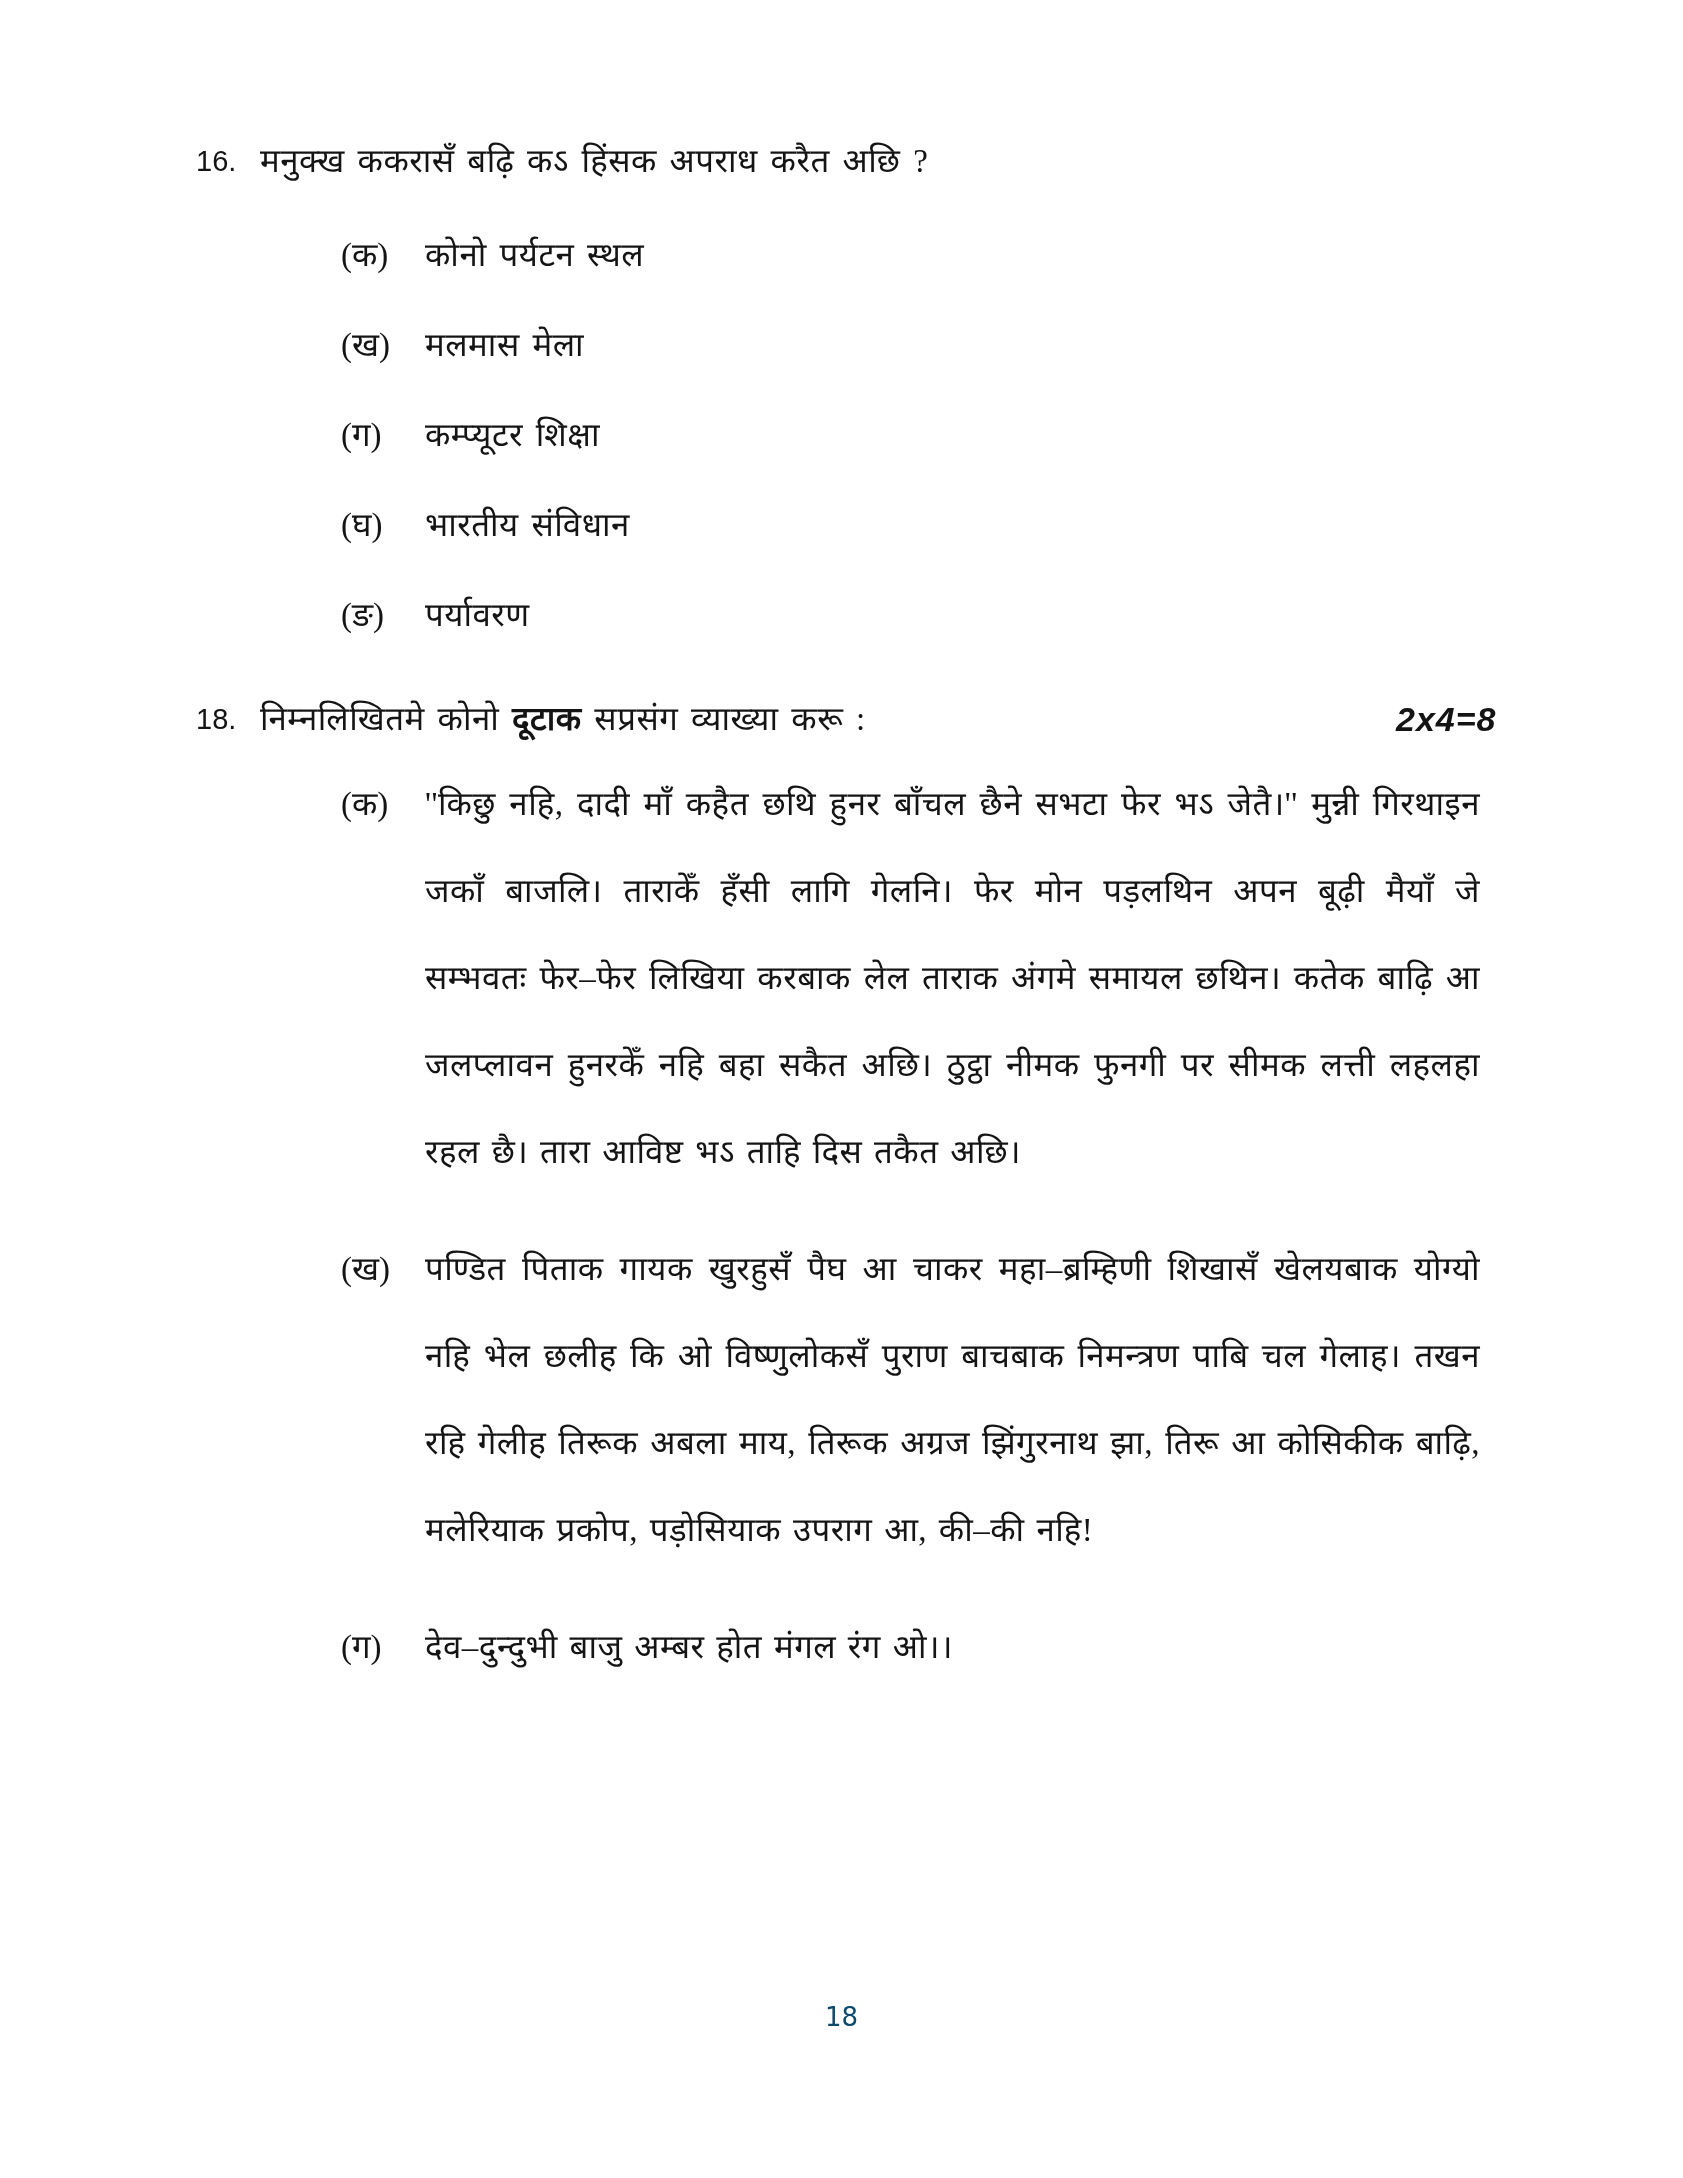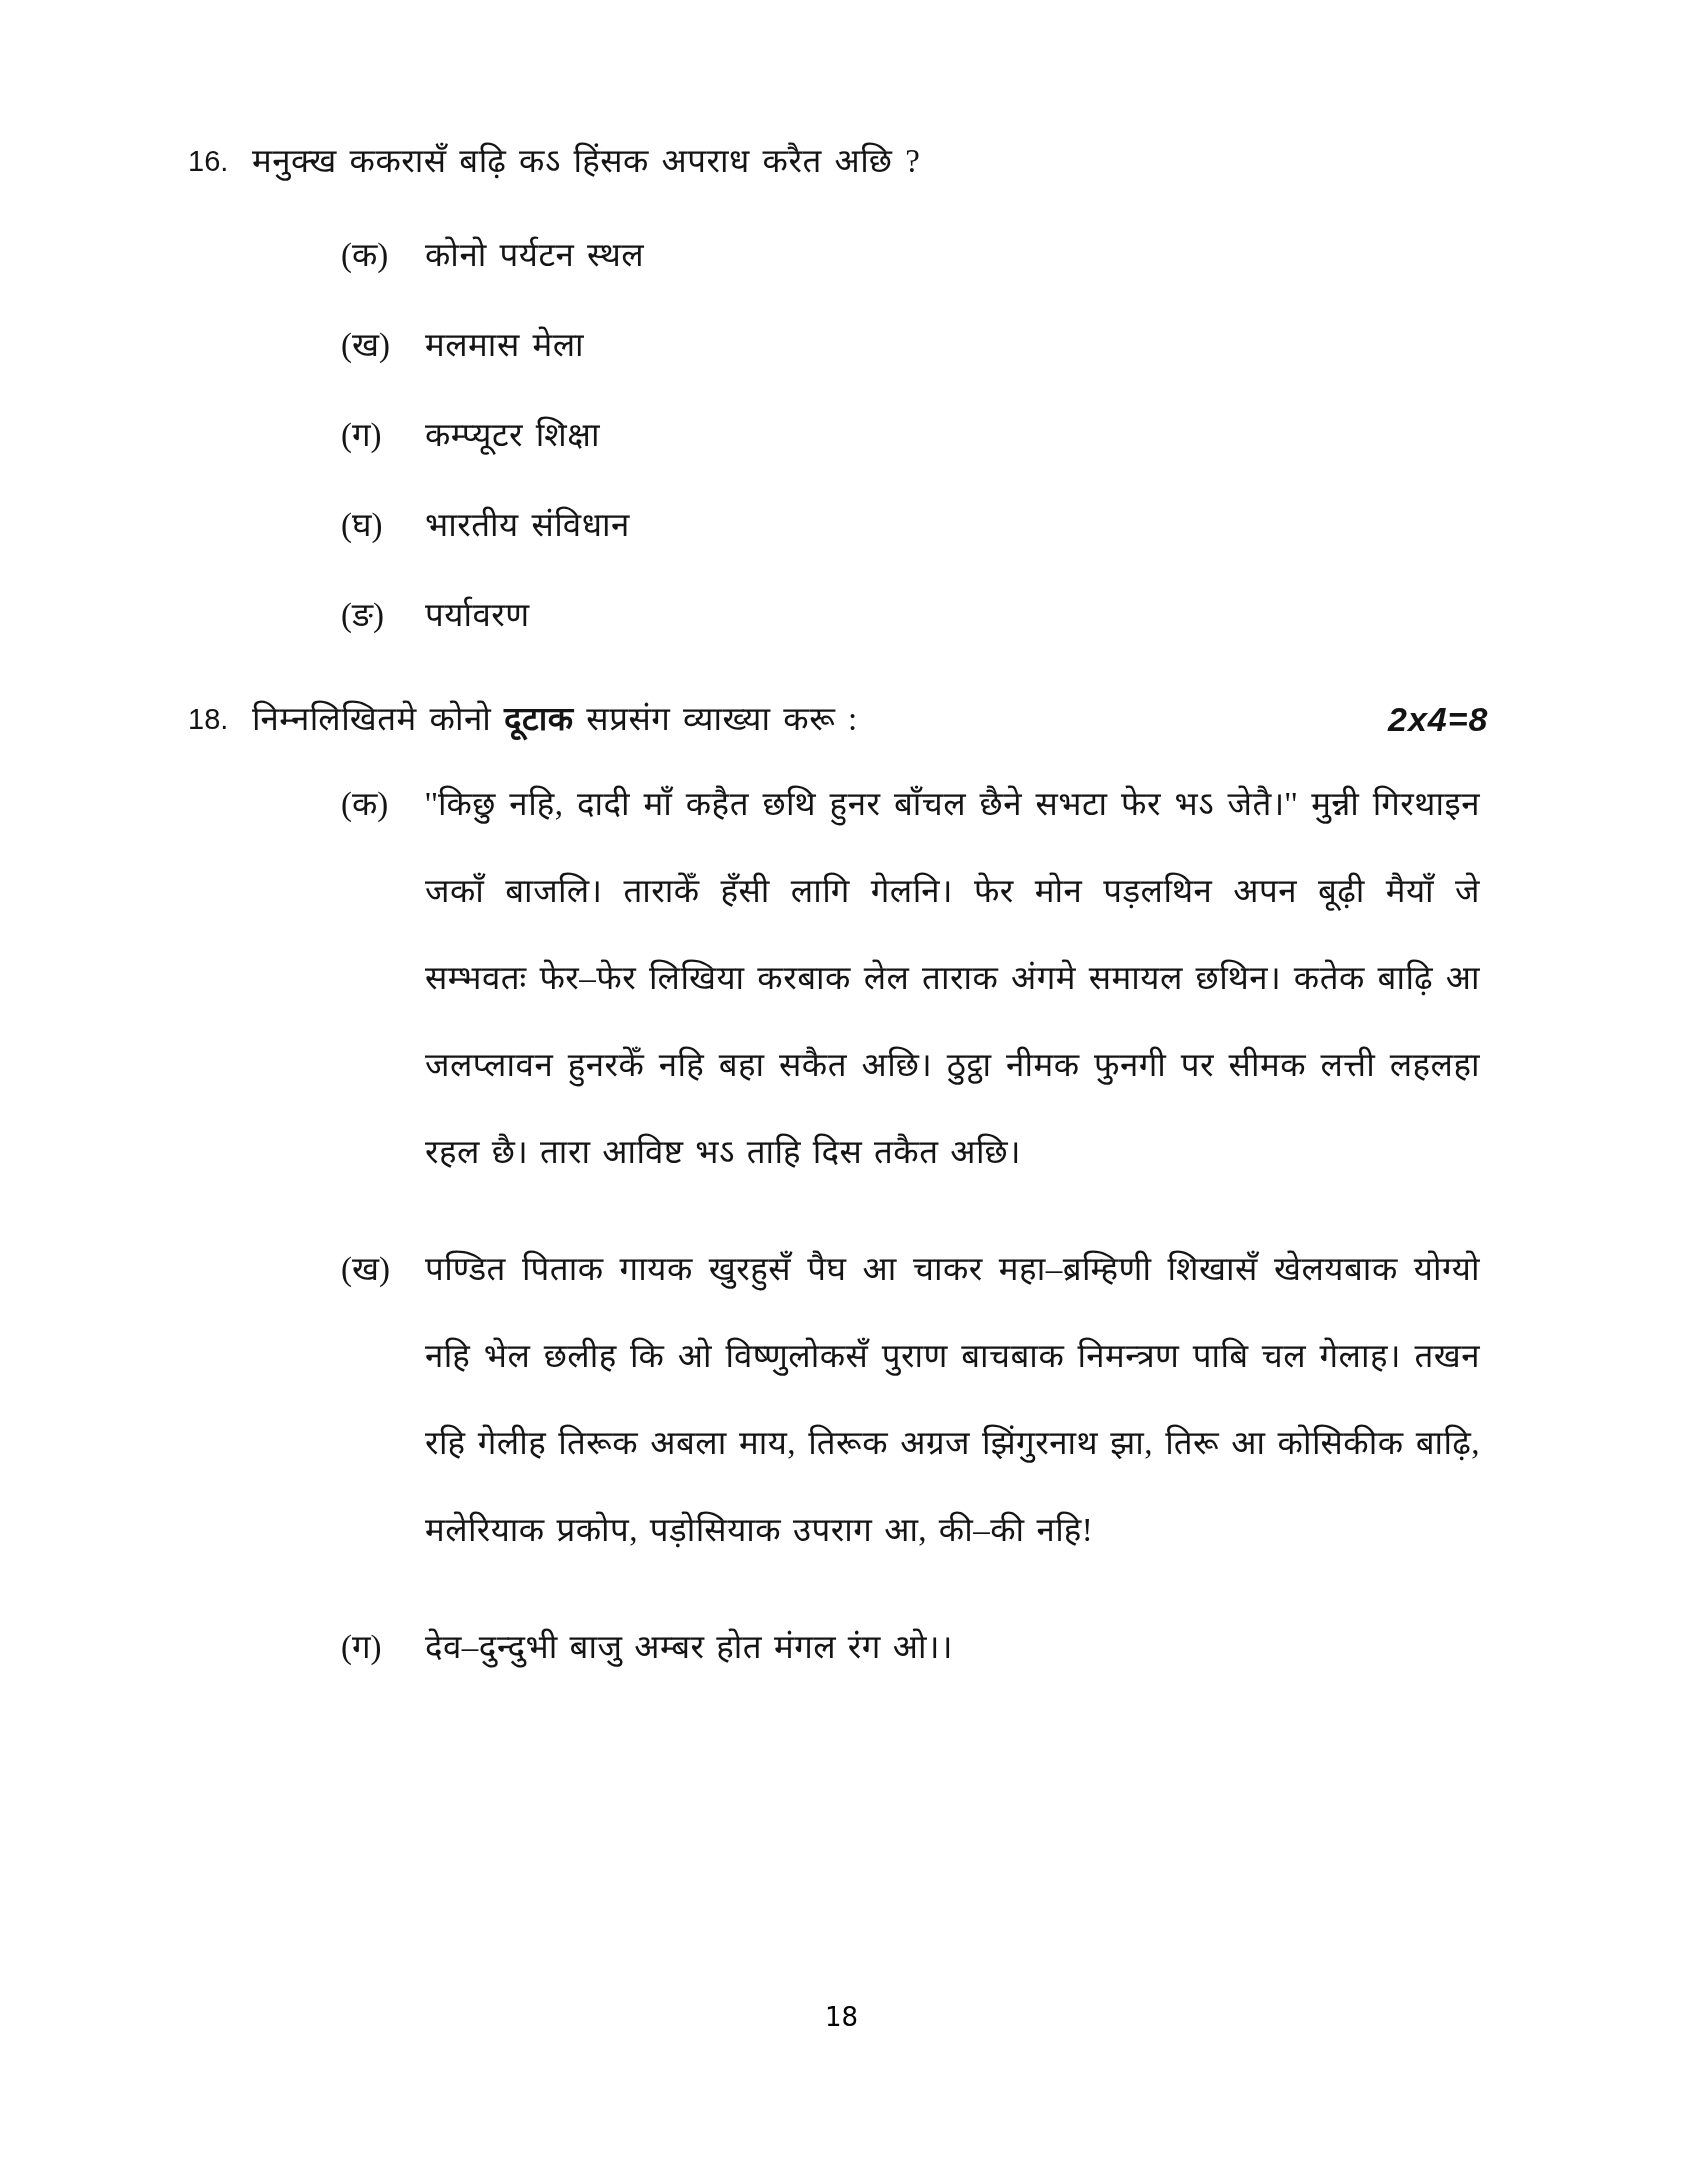--- a/index.html
+++ b/index.html
@@ -22,20 +22,21 @@
     top: 137px;
     left: 188px;
     right: 203px;
   }
   .qrow {
     position: relative;
     display: flex;
     align-items: flex-end;
     font-size: 33px;
     line-height: 48px;
+    margin-left: 8px;
   }
   .qnum {
     flex: 0 0 64px;
     font-family: "Liberation Sans", "DejaVu Sans", sans-serif;
     font-size: 29px;
   }
   .qtext {
     flex: 1 1 auto;
     letter-spacing: 0.5px;
     word-spacing: 4px;
@@ -98,21 +99,21 @@
     text-align: left;
   }
   .page-number {
     position: absolute;
     top: 2002px;
     left: 0;
     width: 100%;
     text-align: center;
     font-family: "DejaVu Sans", sans-serif;
     font-size: 26px;
-    color: #000000;
+    color: #0c4a6e;
   }
 </style>
 </head>
 <body>
 
 <div class="page">
   <div class="content">
 
     <div class="qrow">
       <span class="qnum">16.</span>

